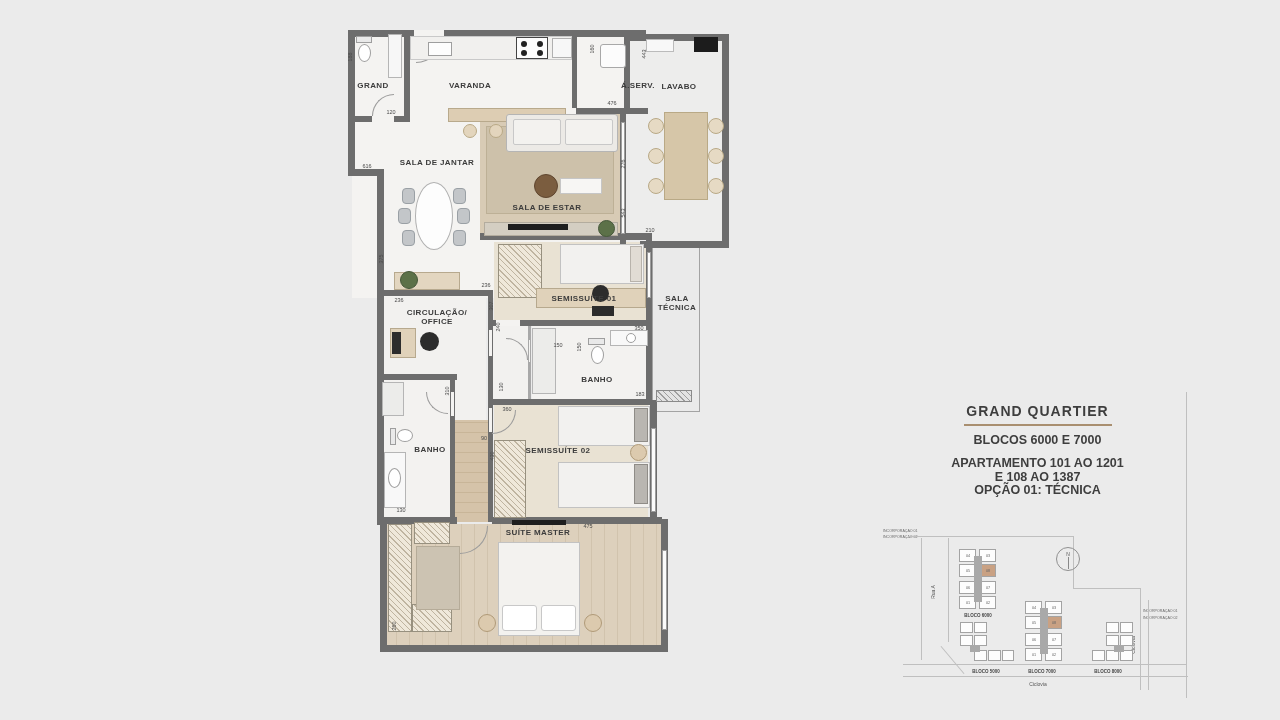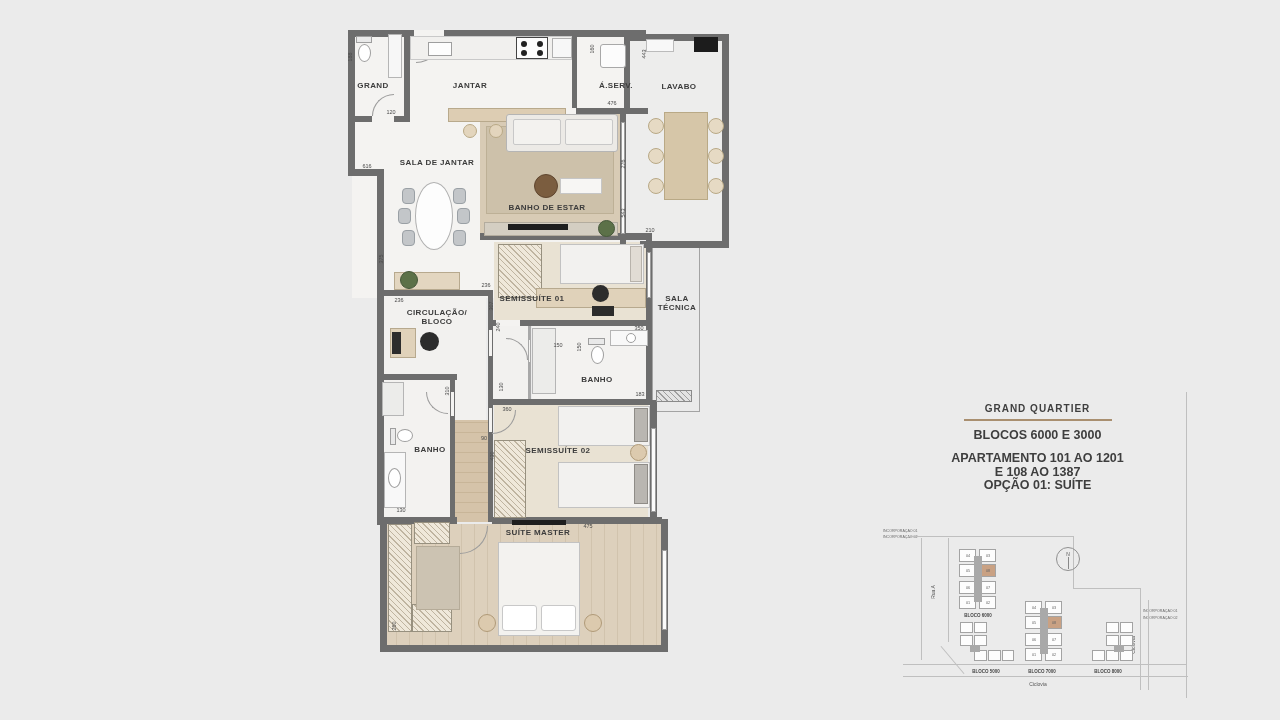--- a/index.html
+++ b/index.html
@@ -24,21 +24,21 @@
   .t5{font-size:10px;color:#555;transform:translate(-50%,-50%) scale(.5);white-space:nowrap}
   .t5v{font-size:10px;color:#555;writing-mode:vertical-rl;transform:translate(-50%,-50%) rotate(180deg) scale(.5);white-space:nowrap}
   .t4{font-size:9px;color:#666;transform:scale(.4);transform-origin:left top;white-space:nowrap}
   .bl{font-size:9px;color:#444;font-weight:bold;transform:translate(-50%,-50%) scale(.5);white-space:nowrap}
   .uc{background:#fdfdfd;border:1px solid #a3a3a3}
   .uc .tx{position:absolute;left:50%;top:50%;transform:translate(-50%,-50%) scale(.42);font-size:9px;color:#666}
   .hl{background:#c9a183}
   .core{background:#a9a9a9}
   .sline{background:#bfbfbf}
   .tb{position:absolute;left:935px;top:403px;width:205px;text-align:center;color:#3e3e3e}
-  .tb-title{font-size:10px;font-weight:bold;letter-spacing:1px}
+  .tb-title{font-size:14px;font-weight:bold;letter-spacing:1px}
   .tb-rule{width:148px;height:2px;margin:5px auto 7px;background:#a98f70}
   .tb-sub{font-size:12.5px;font-weight:bold}
   .tb-line{font-size:12.5px;font-weight:bold;line-height:13.5px}
   .tb-gap{height:10px}
 </style>
 </head>
 <body>
 
 <div class="canvas">
   <div class="L abs" style="left:0;top:0;width:1280px;height:720px">
@@ -181,30 +181,30 @@
     <div style="left:498px;top:542px;width:82px;height:94px;background:#f3f2ef;border:1px solid #c2c2c2">
       <div class="abs" style="left:3px;top:62px;width:35px;height:26px;background:#fff;border:1px solid #c8c8c8;border-radius:3px"></div>
       <div class="abs" style="left:42px;top:62px;width:35px;height:26px;background:#fff;border:1px solid #c8c8c8;border-radius:3px"></div>
     </div>
     <div class="circle" style="left:478px;top:614px;width:18px;height:18px;background:#dccaae;border:1px solid #b09a78"></div>
     <div class="circle" style="left:584px;top:614px;width:18px;height:18px;background:#dccaae;border:1px solid #b09a78"></div>
     <div style="left:512px;top:520px;width:54px;height:5px;background:#1e1e1e"></div>
     <div class="ghatch" style="left:656px;top:390px;width:36px;height:12px"></div>
 
     <div class="rl" style="left:373px;top:85px">GRAND</div>
-    <div class="rl" style="left:470px;top:85px">JANTAR</div>
-    <div class="rl" style="left:616px;top:85px">Á.SERV.</div>
+    <div class="rl" style="left:470px;top:85px">VARANDA</div>
+    <div class="rl" style="left:638px;top:85px">Á.SERV.</div>
     <div class="rl" style="left:679px;top:86px">LAVABO</div>
     <div class="rl" style="left:437px;top:162px">SALA DE JANTAR</div>
-    <div class="rl" style="left:547px;top:207px">BANHO DE ESTAR</div>
-    <div class="rl" style="left:532px;top:298px">SEMISSUÍTE 01</div>
+    <div class="rl" style="left:547px;top:207px">SALA DE ESTAR</div>
+    <div class="rl" style="left:584px;top:298px">SEMISSUÍTE 01</div>
     <div class="rl" style="left:677px;top:303px">SALA
 TÉCNICA</div>
     <div class="rl" style="left:437px;top:317px">CIRCULAÇÃO/
-BLOCO</div>
+OFFICE</div>
     <div class="rl" style="left:597px;top:379px">BANHO</div>
     <div class="rl" style="left:430px;top:449px">BANHO</div>
     <div class="rl" style="left:558px;top:450px">SEMISSUÍTE 02</div>
     <div class="rl" style="left:538px;top:532px">SUÍTE MASTER</div>
 
     <div class="dm v" style="left:350px;top:57px">188</div>
     <div class="dm" style="left:391px;top:112px">120</div>
     <div class="dm v" style="left:592px;top:49px">160</div>
     <div class="dm v" style="left:644px;top:54px">443</div>
     <div class="dm" style="left:612px;top:103px">476</div>
@@ -227,25 +227,25 @@
     <div class="dm" style="left:484px;top:438px">90</div>
     <div class="dm v" style="left:492px;top:456px">430</div>
     <div class="dm" style="left:507px;top:409px">360</div>
     <div class="dm" style="left:588px;top:526px">475</div>
     <div class="dm v" style="left:394px;top:626px">260</div>
   </div>
 
   <div class="tb">
     <div class="tb-title">GRAND QUARTIER</div>
     <div class="tb-rule"></div>
-    <div class="tb-sub">BLOCOS 6000 E 3000</div>
+    <div class="tb-sub">BLOCOS 6000 E 7000</div>
     <div class="tb-gap"></div>
     <div class="tb-line">APARTAMENTO 101 AO 1201</div>
     <div class="tb-line">E 108 AO 1387</div>
-    <div class="tb-line">OPÇÃO 01: SUÍTE</div>
+    <div class="tb-line">OPÇÃO 01: TÉCNICA</div>
   </div>
 
   <div class="L abs" style="left:0;top:0;width:1280px;height:720px">
     <div class="t4" style="left:883px;top:529px">INCORPORAÇÃO 01</div>
     <div class="t4" style="left:883px;top:535px">INCORPORAÇÃO 02</div>
     <div class="t4" style="left:1143px;top:609px">INCORPORAÇÃO 01</div>
     <div class="t4" style="left:1143px;top:616px">INCORPORAÇÃO 02</div>
 
     <div class="sline" style="left:921px;top:538px;width:1px;height:122px"></div>
     <div class="sline" style="left:948px;top:538px;width:1px;height:104px"></div>

